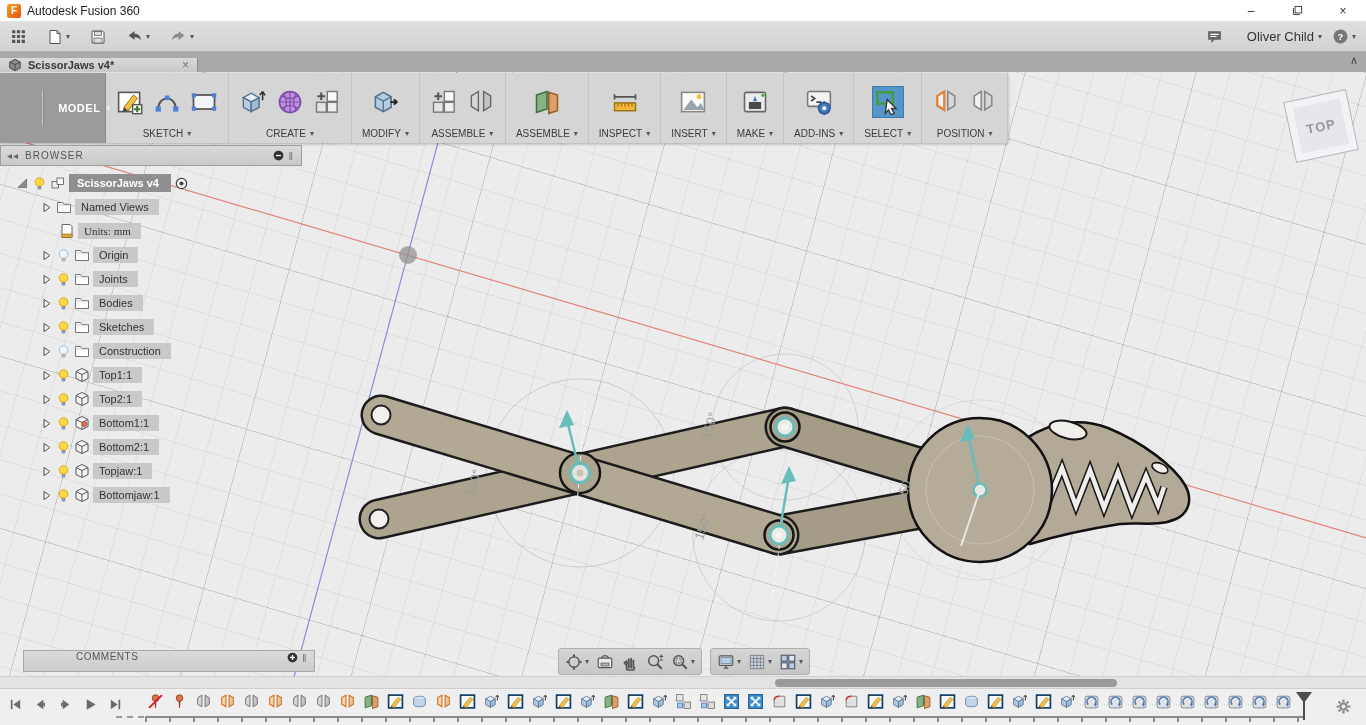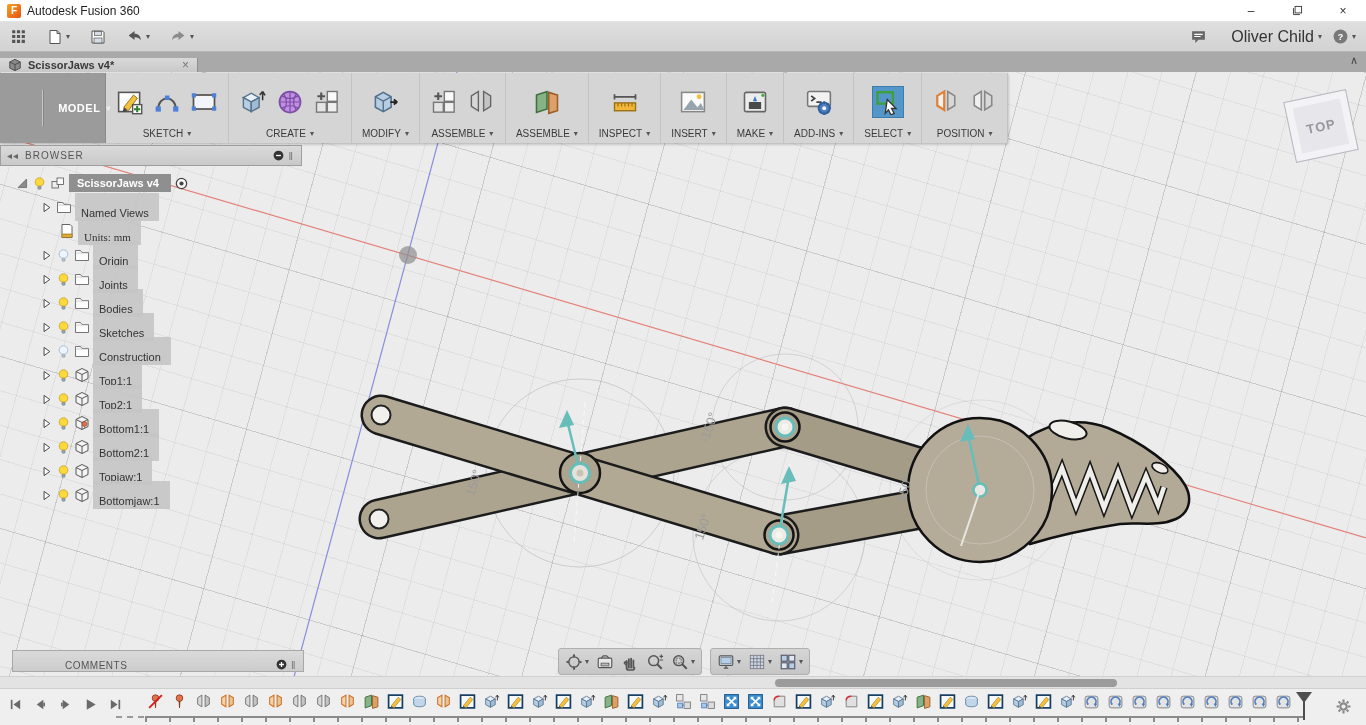--- a/index.html
+++ b/index.html
@@ -5,21 +5,21 @@
   *{margin:0;padding:0;box-sizing:border-box;}
   html,body{width:1366px;height:725px;overflow:hidden;font-family:"Liberation Sans",sans-serif;background:#ececec;}
   .titlebar{height:22px;background:#ffffff;display:flex;align-items:center;font-size:12px;color:#222;border-bottom:1px solid #e4e4e4;}
   .fusion-logo{width:14px;height:14px;margin:0 6px 0 7px;background:linear-gradient(135deg,#f6a21c,#e75113);border-radius:2px;color:#fff;font-weight:bold;font-size:10px;display:flex;align-items:center;justify-content:center;}
   .winctl{margin-left:auto;display:flex;height:22px;}
   .wbtn{width:46px;display:flex;align-items:center;justify-content:center;color:#333;font-size:12px;}
   .apptoolbar{height:30px;background:linear-gradient(#dfdfdf,#d2d2d2);border-bottom:1px solid #b5b5b5;display:flex;align-items:center;}
   .atbtn{display:flex;align-items:center;gap:3px;padding:0 10px;height:30px;}
   .dd{font-size:8px;color:#555;}
   .user-area{margin-left:auto;display:flex;align-items:center;}
-  .username{font-size:16px;color:#333;margin:0 4px 0 14px;}
+  .username{font-size:13px;color:#333;margin:0 4px 0 14px;}
   .tabbar{height:20px;background:#a9a9a9;display:flex;align-items:flex-end;position:relative;}
   .doc-tab{width:198px;background:linear-gradient(#d9d9d9,#c8c8c8);display:flex;align-items:center;padding:0 8px;border-right:1px solid #8f8f8f;font-size:11px;font-weight:bold;color:#3a3a3a;gap:6px;}
   .tab-close{margin-left:auto;color:#777;font-size:12px;font-weight:normal;}
   .collapse-ch{position:absolute;right:8px;top:2px;color:#444;font-size:11px;}
   .canvas{position:relative;height:616px;overflow:hidden;background:#ececec;}
   .grid{position:absolute;inset:0;background:
     repeating-linear-gradient(196.5deg, rgba(110,110,110,.10) 0 1px, transparent 1px 33px),
     repeating-linear-gradient(105deg, rgba(110,110,110,.10) 0 1px, transparent 1px 33px),
     repeating-linear-gradient(196.5deg, rgba(90,90,90,.16) 0 1px, transparent 1px 165px),
     repeating-linear-gradient(105deg, rgba(90,90,90,.16) 0 1px, transparent 1px 165px),
@@ -32,27 +32,27 @@
   .rgroup{display:flex;flex-direction:column;align-items:center;justify-content:space-between;padding:5px 10px 3px;border-right:1px solid #c3c3c3;}
   .ricons{display:flex;gap:9px;align-items:center;flex:1;}
   .rlabel{font-size:10px;color:#3a3a3a;display:flex;gap:4px;align-items:center;padding:3px 0 1px;white-space:nowrap;}
   .sel-active{background:#5596c8;border:1px solid #3d7cab;padding:2px;display:flex;}
   .ic{display:block;}
   .bpanel-h{position:absolute;top:73px;left:0;width:302px;height:21px;background:linear-gradient(#dadada,#c9c9c9);border:1px solid #9e9e9e;display:flex;align-items:center;font-size:10px;color:#555;letter-spacing:1px;}
   .bpanel-h .hicon{margin-left:auto;margin-right:4px;display:flex;align-items:center;gap:3px;}
   .gripv{color:#777;font-size:11px;margin-right:3px;}
   .tree{position:absolute;top:99px;left:6px;}
   .trow{height:24px;display:flex;align-items:center;gap:3px;}
-  .tlabel{background:rgba(198,198,198,.92);padding:14px 10px 2px 6px;font-size:11px;color:#333;white-space:nowrap;}
+  .tlabel{background:rgba(198,198,198,.92);padding:2px 10px 2px 6px;font-size:11px;color:#333;white-space:nowrap;}
   .rootrow{margin-left:10px;}
   .rootrow .tlabel{background:#8f8f8f;color:#fff;font-weight:bold;padding:3px 12px 3px 8px;}
   .childrow{margin-left:34px;}
   .unitsrow{margin-left:53px;font-family:Liberation Serif, serif;}
   .viewcube{position:absolute;left:1289px;top:23px;width:64px;height:62px;transform:rotate(-12deg);background:rgba(229,229,234,.92);border:1px solid #b8b8c0;box-shadow:inset 0 0 0 7px rgba(250,250,252,.65);display:flex;align-items:center;justify-content:center;color:#96969e;font-weight:bold;font-size:13px;letter-spacing:1px;}
-  .comments{position:absolute;left:12px;top:578px;width:292px;height:22px;background:linear-gradient(#dadada,#cccccc);border:1px solid #a8a8a8;display:flex;align-items:flex-end;font-size:10px;color:#555;letter-spacing:.5px;}
+  .comments{position:absolute;left:23px;top:578px;width:292px;height:22px;background:linear-gradient(#dadada,#cccccc);border:1px solid #a8a8a8;display:flex;align-items:flex-start;font-size:10px;color:#555;letter-spacing:.5px;}
   .comments .label{margin-left:52px;}
   .comments .hicon{margin-left:auto;margin-right:4px;display:flex;align-items:center;gap:3px;}
   .navgroup{position:absolute;top:576px;height:27px;background:linear-gradient(#d6d6d6,#c6c6c6);border:1px solid #aeaeae;border-radius:3px;display:flex;align-items:center;padding:0 6px;gap:7px;}
   .ng1{left:558px;}
   .ng2{left:710px;}
   .navitem{display:flex;align-items:center;gap:2px;}
   .scrollstrip{position:absolute;bottom:0;left:0;right:0;height:12px;background:#e3e3e3;border-top:1px solid #d0d0d0;}
   .scrollthumb{position:absolute;left:775px;top:2px;width:342px;height:8px;background:#9b9b9b;border-radius:4px;}
   .timeline{height:37px;background:#efefef;border-top:1px solid #cfcfcf;position:relative;}
   .pb{position:absolute;left:8px;top:8px;display:flex;gap:10px;}

